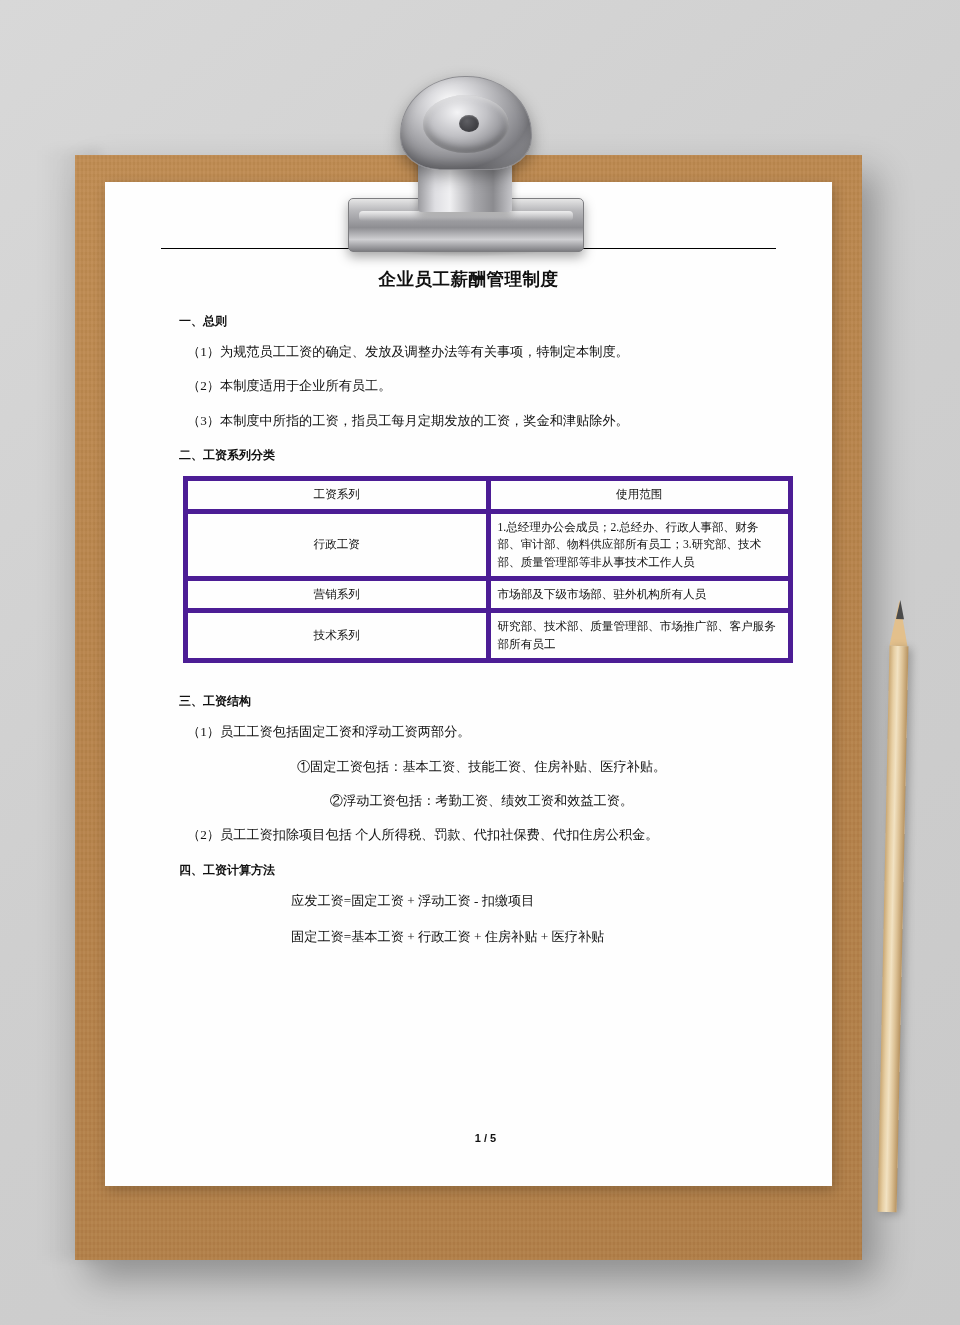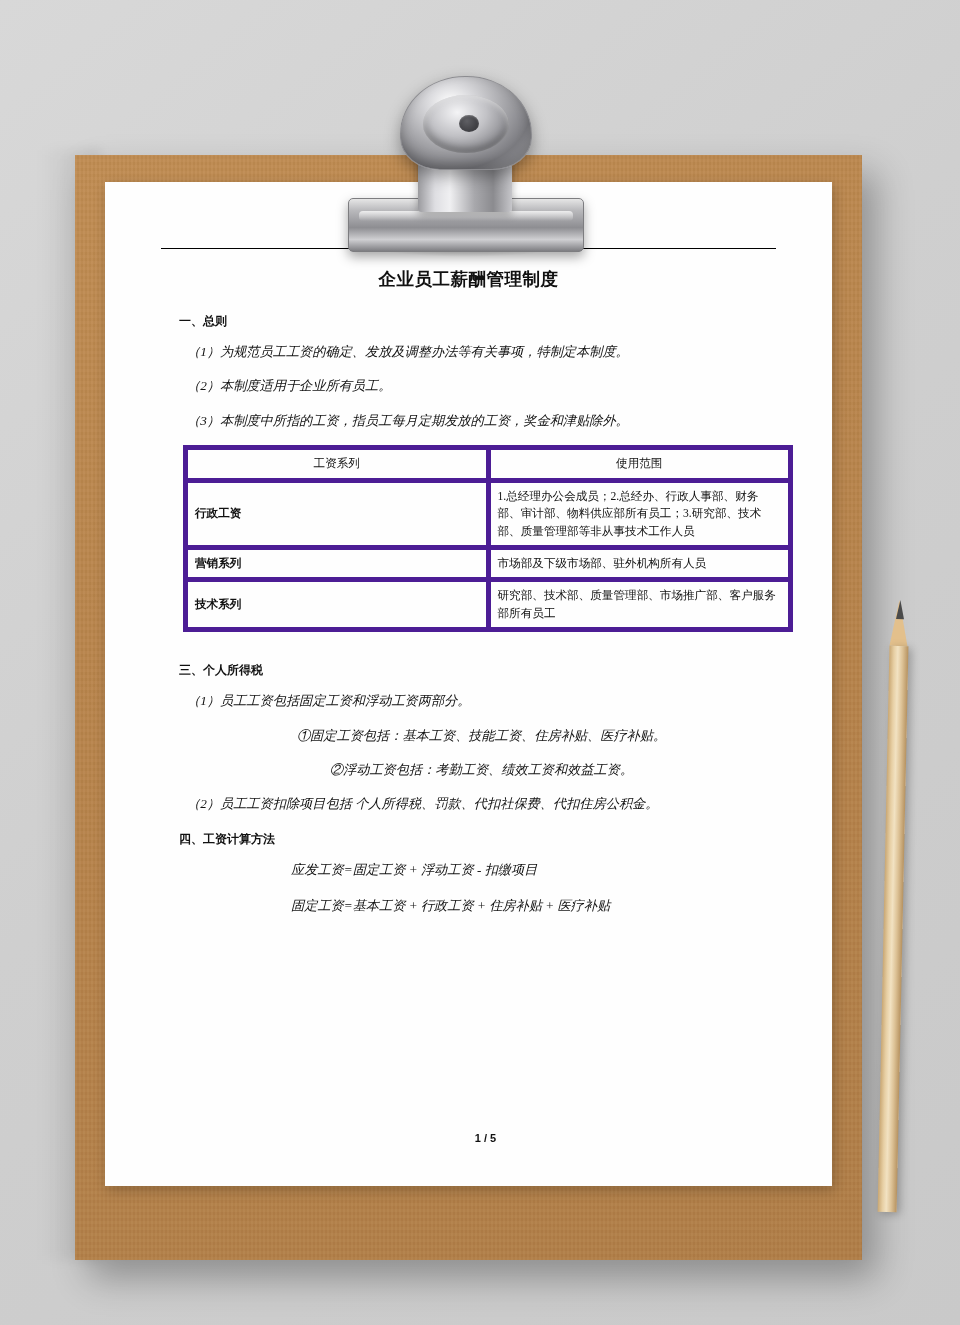--- a/index.html
+++ b/index.html
@@ -203,21 +203,20 @@
     font-size: 12px;
     font-weight: bold;
     margin: 16px 0 12px 18px;
     font-family: "Liberation Sans", "DejaVu Sans", sans-serif;
   }
   .p {
     margin: 0 0 14px 0;
     text-indent: 26px;
     line-height: 1.55;
     font-size: 13.2px;
-    font-style: italic;
   }
   .p.sub {
     text-indent: 26px;
     text-align: center;
   }
   .p.formula {
     text-indent: 0;
     margin-left: 130px;
     margin-bottom: 16px;
   }
@@ -234,22 +233,22 @@
     border: 5px solid #4c1d95;
     padding: 5px 7px;
     vertical-align: middle;
     line-height: 1.5;
   }
   table.series th {
     font-weight: normal;
     text-align: center;
   }
   table.series td.cat {
+    text-align: center;
     width: 120px;
-    font-weight: bold;
   }
 
   .page-num {
     position: absolute;
     bottom: 42px;
     left: 0; right: 0;
     text-align: center;
     font-size: 11px;
     font-weight: bold;
     font-family: "Liberation Sans", "DejaVu Sans", sans-serif;
@@ -273,20 +272,21 @@
 
         <div class="top-rule"></div>
 
         <h1 class="doc-title">企业员工薪酬管理制度</h1>
 
         <h2 class="h2">一、总则</h2>
         <p class="p">（1）为规范员工工资的确定、发放及调整办法等有关事项，特制定本制度。</p>
         <p class="p">（2）本制度适用于企业所有员工。</p>
         <p class="p">（3）本制度中所指的工资，指员工每月定期发放的工资，奖金和津贴除外。</p>
 
+        <h2 class="h2">二、工资系列分类</h2>
         <table class="series">
           <thead>
             <tr>
               <th>工资系列</th>
               <th>使用范围</th>
             </tr>
           </thead>
           <tbody>
             <tr>
               <td class="cat">行政工资</td>
@@ -296,21 +296,21 @@
               <td class="cat">营销系列</td>
               <td>市场部及下级市场部、驻外机构所有人员</td>
             </tr>
             <tr>
               <td class="cat">技术系列</td>
               <td>研究部、技术部、质量管理部、市场推广部、客户服务部所有员工</td>
             </tr>
           </tbody>
         </table>
 
-        <h2 class="h2">三、个人所得税</h2>
+        <h2 class="h2">三、工资结构</h2>
         <p class="p">（1）员工工资包括固定工资和浮动工资两部分。</p>
         <p class="p sub">①固定工资包括：基本工资、技能工资、住房补贴、医疗补贴。</p>
         <p class="p sub">②浮动工资包括：考勤工资、绩效工资和效益工资。</p>
         <p class="p">（2）员工工资扣除项目包括 个人所得税、罚款、代扣社保费、代扣住房公积金。</p>
 
         <h2 class="h2">四、工资计算方法</h2>
         <p class="p formula">应发工资=固定工资 + 浮动工资 - 扣缴项目</p>
         <p class="p formula">固定工资=基本工资 + 行政工资 + 住房补贴 + 医疗补贴</p>
 
       </div>

